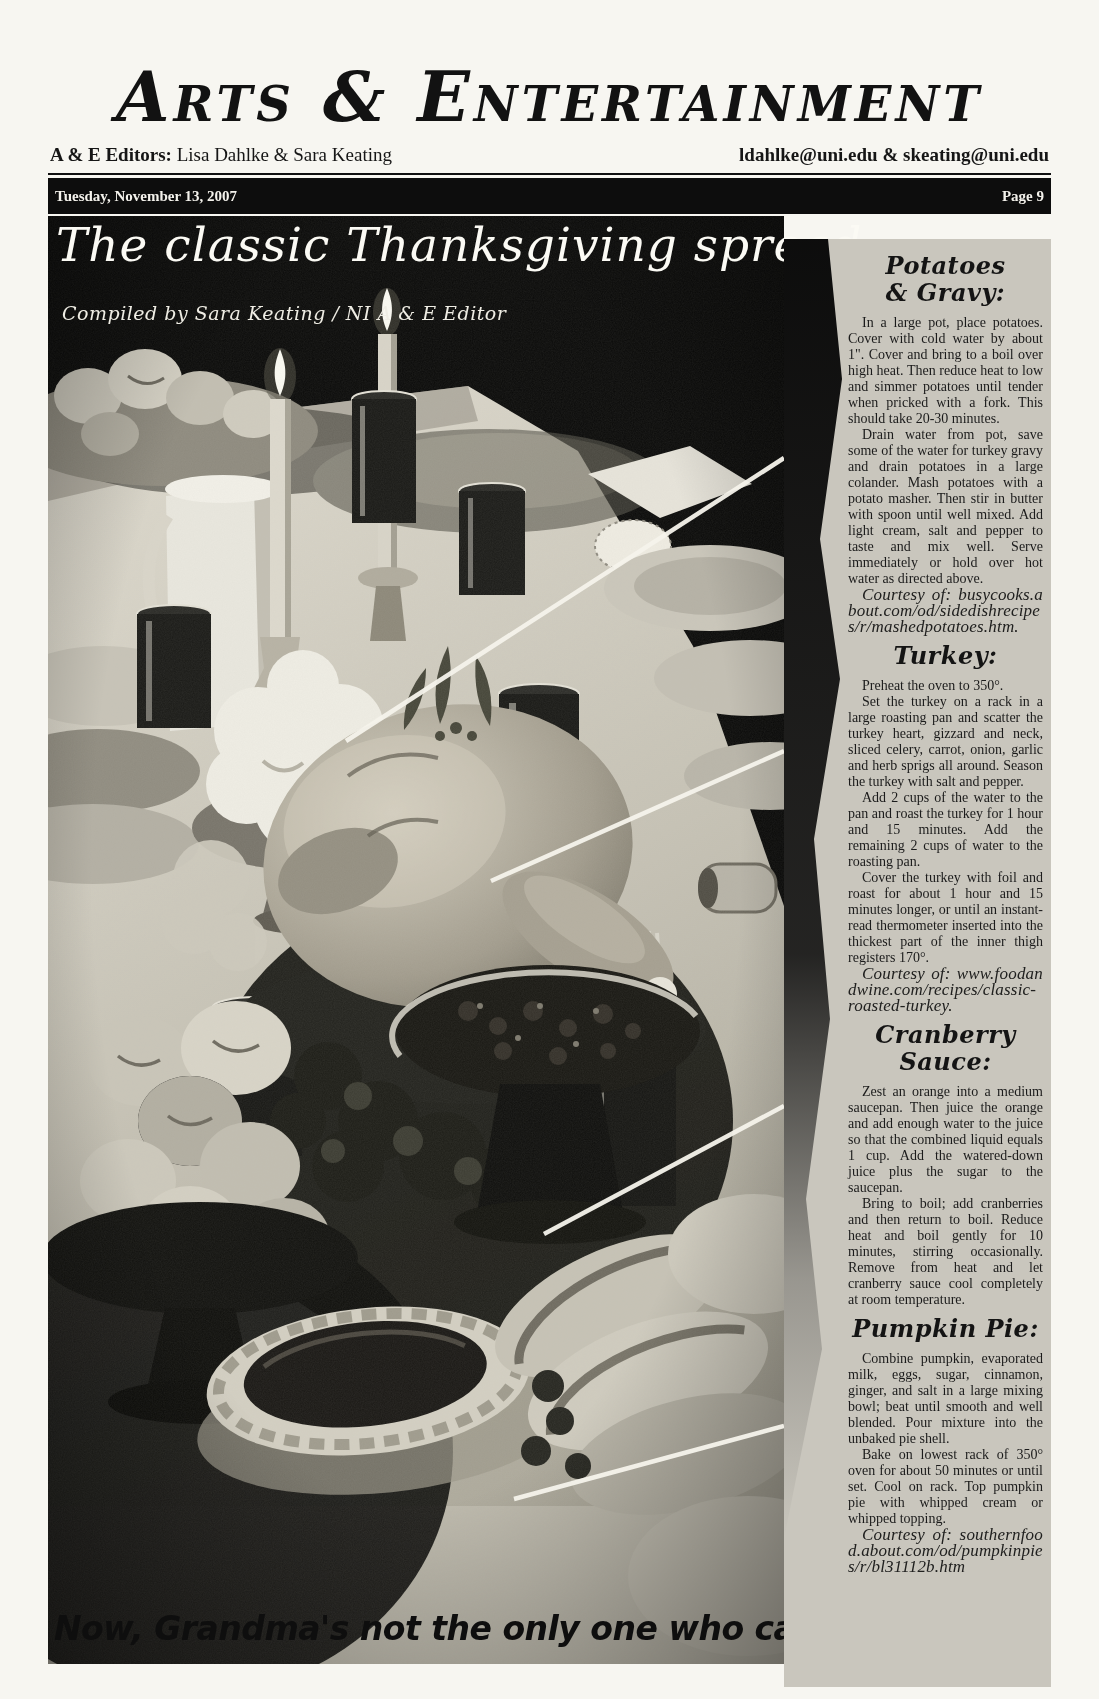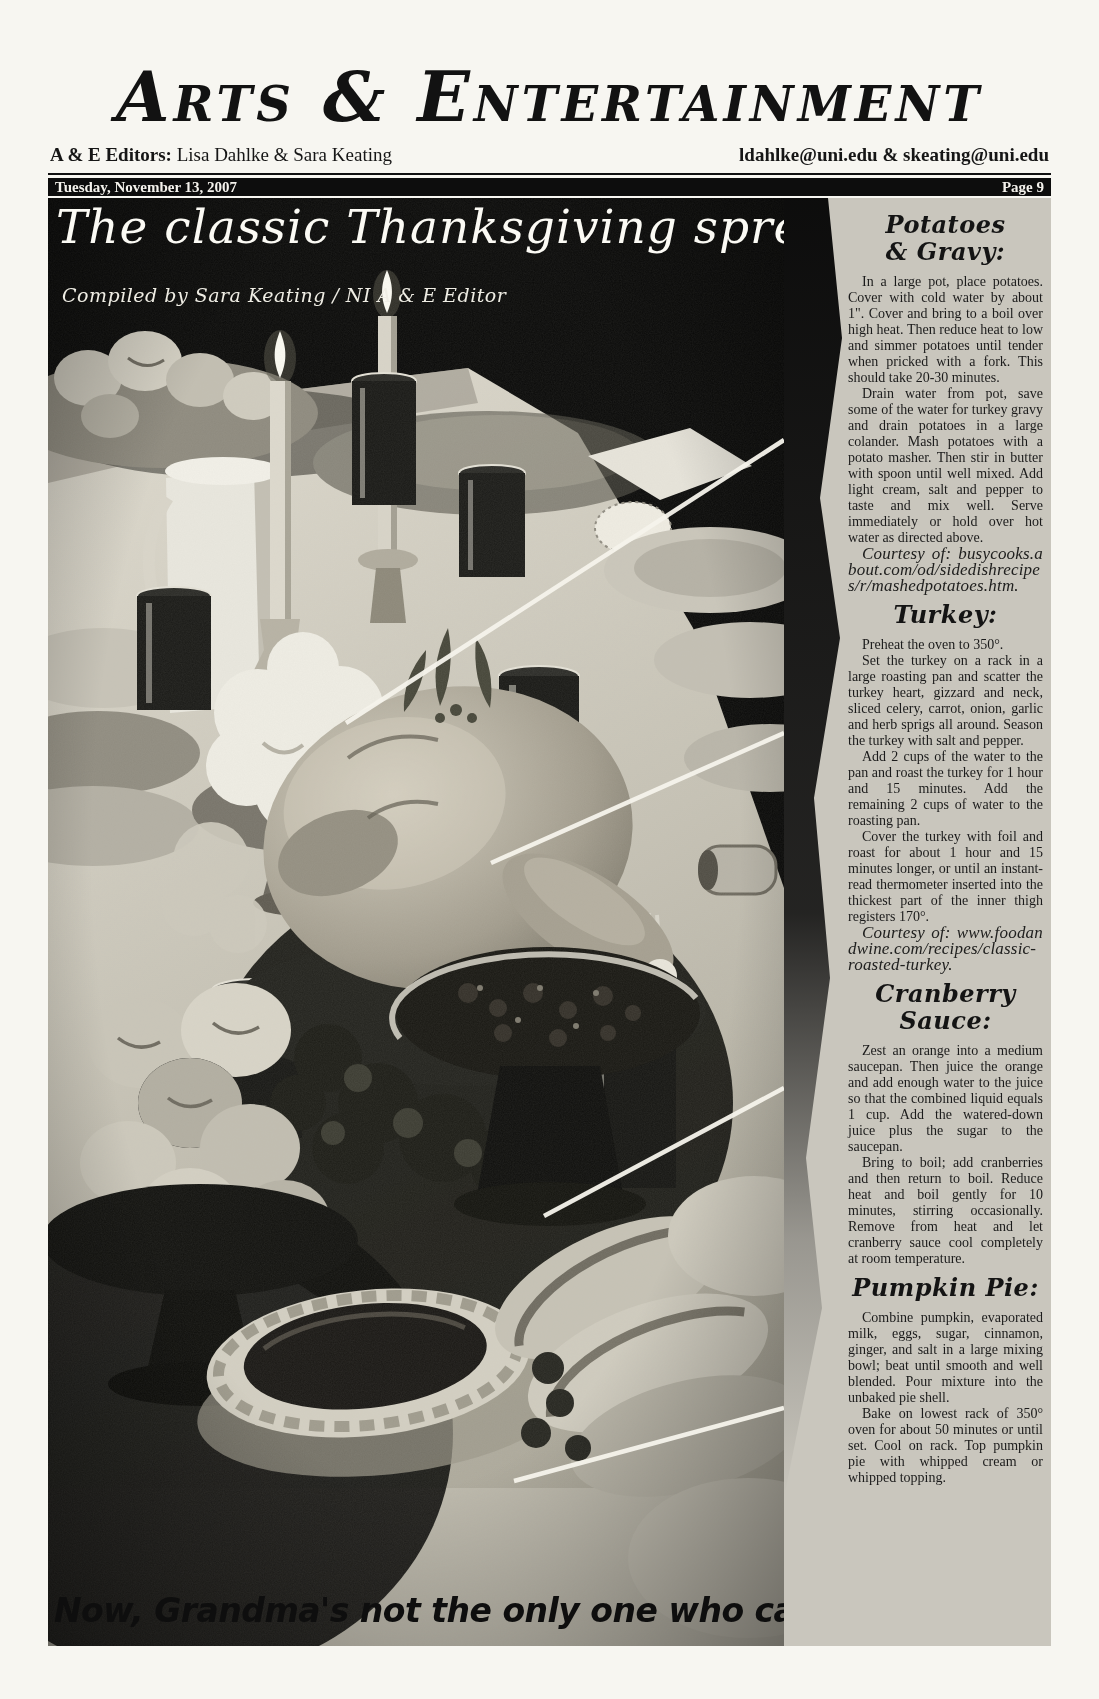--- a/index.html
+++ b/index.html
@@ -31,21 +31,21 @@
     font-size:19px;padding:0 2px 7px 2px;gap:8px;
   }
   .editors-left b{font-weight:bold;}
   .editors-right{font-weight:bold;}
 
   
   .rule{height:2px;background:#101010;margin-bottom:3px;}
   .date-bar{
     background:#0d0d0d;color:#f4f2ec;
     display:flex;justify-content:space-between;align-items:center;
-    height:18px;font-size:15px;font-weight:bold;
+    height:36px;font-size:15px;font-weight:bold;
     padding:0 7px;
   }
 
   
   .content{display:flex;margin-top:2px;}
   .photo{
     position:relative;width:736px;height:1448px;background:#0a0a09;flex:0 0 736px;
   }
   .photo-svg{display:block;width:736px;height:1448px;}
   .headline{
@@ -66,20 +66,21 @@
     font-size:33px;color:#0e0e0e;white-space:nowrap;letter-spacing:-0.5px;
   }
 
   
   .recipes{
     position:relative;width:267px;flex:0 0 267px;
     background:#c9c6bd;
     box-sizing:border-box;
     padding:6px 8px 0 64px;
     min-height:1448px;
+    margin-top:23px;
   }
   .torn-edge{position:absolute;left:0;top:0;z-index:0;}
   .col-inner{position:relative;z-index:1;}
   .recipe-section{margin:0 0 8px 0;}
   .script-heading{
     font-family:"DejaVu Serif", serif;font-style:italic;
     font-size:24px;line-height:1.12;text-align:center;
     margin:8px auto 8px auto;letter-spacing:.5px;color:#141414;
   }
   .two-line{max-width:130px;}
@@ -427,18 +428,19 @@
         <section class="recipe-section">
           <h2 class="script-heading">Cranberry Sauce:</h2>
           <p class="body">Zest an orange into a medium saucepan. Then juice the orange and add enough water to the juice so that the combined liquid equals 1 cup. Add the watered-down juice plus the sugar to the saucepan.</p>
           <p class="body">Bring to boil; add cranberries and then return to boil. Reduce heat and boil gently for 10 minutes, stirring occasionally. Remove from heat and let cranberry sauce cool completely at room temperature.</p>
         </section>
 
         <section class="recipe-section">
           <h2 class="script-heading">Pumpkin Pie:</h2>
           <p class="body">Combine pumpkin, evaporated milk, eggs, sugar, cinnamon, ginger, and salt in a large mixing bowl; beat until smooth and well blended. Pour mixture into the unbaked pie shell.</p>
           <p class="body">Bake on lowest rack of 350° oven for about 50 minutes or until set. Cool on rack. Top pumpkin pie with whipped cream or whipped topping.</p>
+          <p class="courtesy">Courtesy of: southernfood.about.com/od/pumpkinpies/r/bl31112b.htm</p>
         </section>
 
       </div>
     </aside>
   </div>
 </div>
 
 </body></html>

